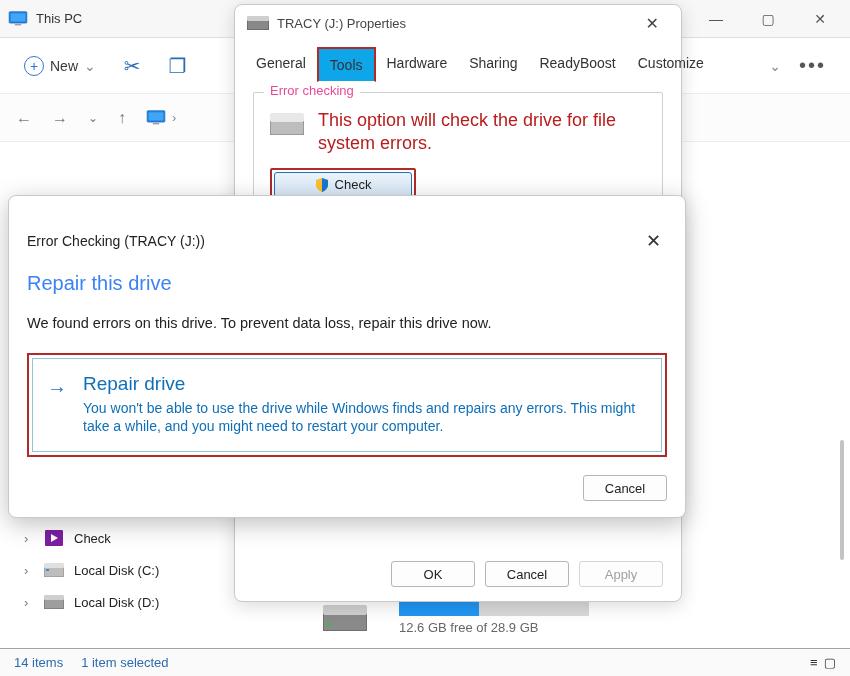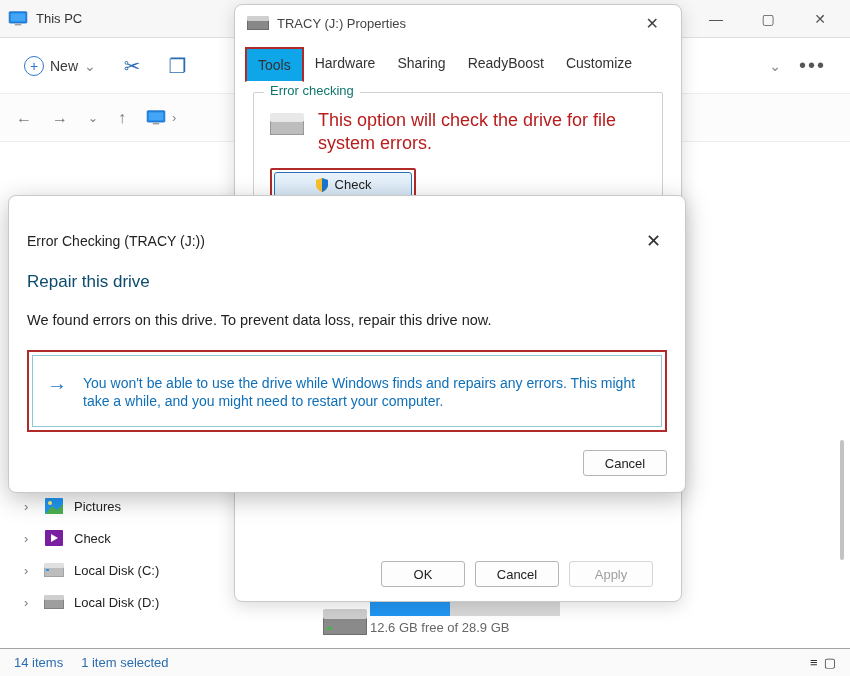--- a/index.html
+++ b/index.html
@@ -22,60 +22,60 @@
 
 .navbar { height: 48px; display: flex; align-items: center; padding: 0 16px; gap: 20px; border-bottom: 1px solid #eee; background: #fcfcfc; }
 .nav-arrow { color: #7a7a7a; font-size: 16px; }
 .addr { display: flex; align-items: center; gap: 6px; }
 
 .sidebar { position: absolute; left: 0; top: 490px; width: 200px; }
 .nav-item { display: flex; align-items: center; gap: 10px; padding: 8px 24px; color: #222; }
 .nav-chevron { color: #7a7a7a; width: 10px; }
 .nav-icon { width: 20px; height: 16px; display: flex; align-items: center; justify-content: center; }
 
-.content-drive { position: absolute; left: 285px; top: 600px; display: flex; align-items: flex-end; gap: 3px; padding-left: 38px; }
+.content-drive { position: absolute; left: 285px; top: 600px; display: flex; align-items: center; gap: 32px; padding-left: 38px; }
 .drive-svg { width: 44px; height: 26px; }
 .drive-meter { width: 190px; }
 .drive-meter .bar { height: 16px; background: #d9d9d9; position: relative; }
 .drive-meter .fill { position: absolute; left: 0; top: 0; bottom: 0; background: #2196f3; width: 42%; }
 .drive-free { color: #666; font-size: 13px; margin-top: 4px; }
 
 .statusbar { position: absolute; left: 0; right: 0; bottom: 0; height: 28px; display: flex; align-items: center; padding: 0 14px; gap: 18px; background: #fafafa; border-top: 1px solid #a3a3a3; color: #2b6cb0; font-size: 13px; }
 .view-icons { margin-left: auto; display: flex; gap: 6px; color: #333; }
 
 
 .props { position: absolute; left: 234px; top: 4px; width: 448px; height: 598px; background: #fff; border: 1px solid #c9c9c9; border-radius: 8px; box-shadow: 0 4px 18px rgba(0,0,0,0.15); display: flex; flex-direction: column; }
 .props-title { height: 36px; display: flex; align-items: center; padding: 0 12px; }
 .props-drive-icon { width: 22px; height: 14px; margin-right: 8px; }
 .props-title-text { flex: 1; color: #444; }
 .props-close { font-size: 16px; color: #444; padding: 4px 10px; }
 .tabstrip { display: flex; padding: 6px 10px 0 10px; gap: 0; }
 .tab { padding: 8px 11px; color: #333; font-size: 14px; }
 .tab.active { border: 2px solid #b02a2a; border-bottom: 1px solid #fff; background: #0ea5e9; }
 .props-body { flex: 1; padding: 10px 18px; }
 .group { border: 1px solid #d0d0d0; border-radius: 2px; padding: 16px; position: relative; }
-.group-label { position: absolute; top: -10px; left: 10px; background: #fff; padding: 0 6px; color: #0f766e; }
+.group-label { position: absolute; top: -10px; left: 10px; background: #fff; padding: 0 6px; color: #ec4899; }
 .group-row { display: flex; align-items: flex-start; gap: 14px; }
 .drive-ic { width: 34px; height: 22px; margin-top: 4px; }
 .group-desc { flex: 1; color: #b91c1c; font-size: 18px; line-height: 1.3; }
 .check-btn-wrap { margin-top: 12px; display: flex; }
 .check-btn-box { border: 2px solid #b02a2a; padding: 2px; border-radius: 2px; }
 .check-btn { width: 138px; height: 26px; background: linear-gradient(#eaf3fb,#d6e7f6); border: 1px solid #2a6fb5; border-radius: 3px; display: flex; align-items: center; justify-content: center; gap: 6px; font-size: 13px; }
 .shield { width: 14px; height: 14px; }
 
-.props-foot { padding: 14px 28px; display: flex; justify-content: flex-end; gap: 10px; }
+.props-foot { padding: 14px 18px; display: flex; justify-content: flex-end; gap: 10px; }
 .std-btn { min-width: 84px; height: 26px; background: #fdfdfd; border: 1px solid #b5b5b5; border-radius: 3px; font-size: 13px; display: flex; align-items: center; justify-content: center; }
 .std-btn.disabled { color: #a0a0a0; border-color: #d6d6d6; }
 
 
 .err { position: absolute; left: 8px; top: 195px; width: 678px; background: #fff; border: 1px solid #c9c9c9; border-radius: 8px; box-shadow: 0 6px 24px rgba(0,0,0,0.25); padding: 28px 18px 16px 18px; }
 .err-head { display: flex; align-items: center; }
 .err-title { flex: 1; font-size: 14px; color: #222; }
 .err-close { font-size: 18px; color: #333; padding: 6px; }
-.err-blue-h { color: #0c4a6e; font-size: 17px; margin-top: 14px; font-weight: 400; }
+.err-blue-h { color: #3b82f6; font-size: 20px; margin-top: 14px; font-weight: 400; }
 .err-msg { margin-top: 20px; font-size: 14.5px; color: #222; }
 .repair-box { margin-top: 22px; border: 2px solid #b02a2a; padding: 3px; }
 .repair-inner { border: 1px solid #8fc6d8; padding: 14px 14px 16px 14px; display: flex; gap: 14px; }
 .arrow-right { color: #1e73c7; font-size: 20px; margin-top: 2px; flex: 0 0 22px; }
 .repair-title { color: #0f6fb8; font-size: 19px; }
 .repair-desc { color: #0f6fb8; font-size: 14px; margin-top: 4px; line-height: 1.3; }
 .err-foot { display: flex; justify-content: flex-end; margin-top: 18px; }
 
 
 .scrollhint { position: absolute; right: 6px; top: 440px; width: 4px; height: 120px; background: #c3c3c3; border-radius: 2px; }
@@ -201,20 +201,21 @@
 <div class="props">
   <div class="props-title">
     <svg class="props-drive-icon" viewBox="0 0 22 14">
         <rect y="4" width="22" height="10" rx="1" fill="#888" stroke="#555"></rect>
         <rect y="0" width="22" height="5" rx="1" fill="#cfcfcf"></rect>
       </svg>
     <span class="props-title-text">TRACY (J:) Properties</span>
     <span class="props-close">✕</span>
   </div>
   <div class="tabstrip">
+    <div class="tab">General</div>
     <div class="tab active">Tools</div>
     <div class="tab">Hardware</div>
     <div class="tab">Sharing</div>
     <div class="tab">ReadyBoost</div>
     <div class="tab">Customize</div>
   </div>
   <div class="props-body">
     <div class="group">
       <span class="group-label">Error checking</span>
       <div class="group-row">
@@ -248,20 +249,21 @@
   <div class="err-head">
     <span class="err-title">Error Checking (TRACY (J:))</span>
     <span class="err-close">✕</span>
   </div>
   <div class="err-blue-h">Repair this drive</div>
   <div class="err-msg">We found errors on this drive. To prevent data loss, repair this drive now.</div>
   <div class="repair-box">
     <div class="repair-inner">
       <span class="arrow-right">→</span>
       <div>
+        <div class="repair-title">Repair drive</div>
         <div class="repair-desc">You won't be able to use the drive while Windows finds and repairs any errors. This might take a while, and you might need to restart your computer.</div>
       </div>
     </div>
   </div>
   <div class="err-foot">
     <div class="std-btn">Cancel</div>
   </div>
 </div>
 
 </body></html>

